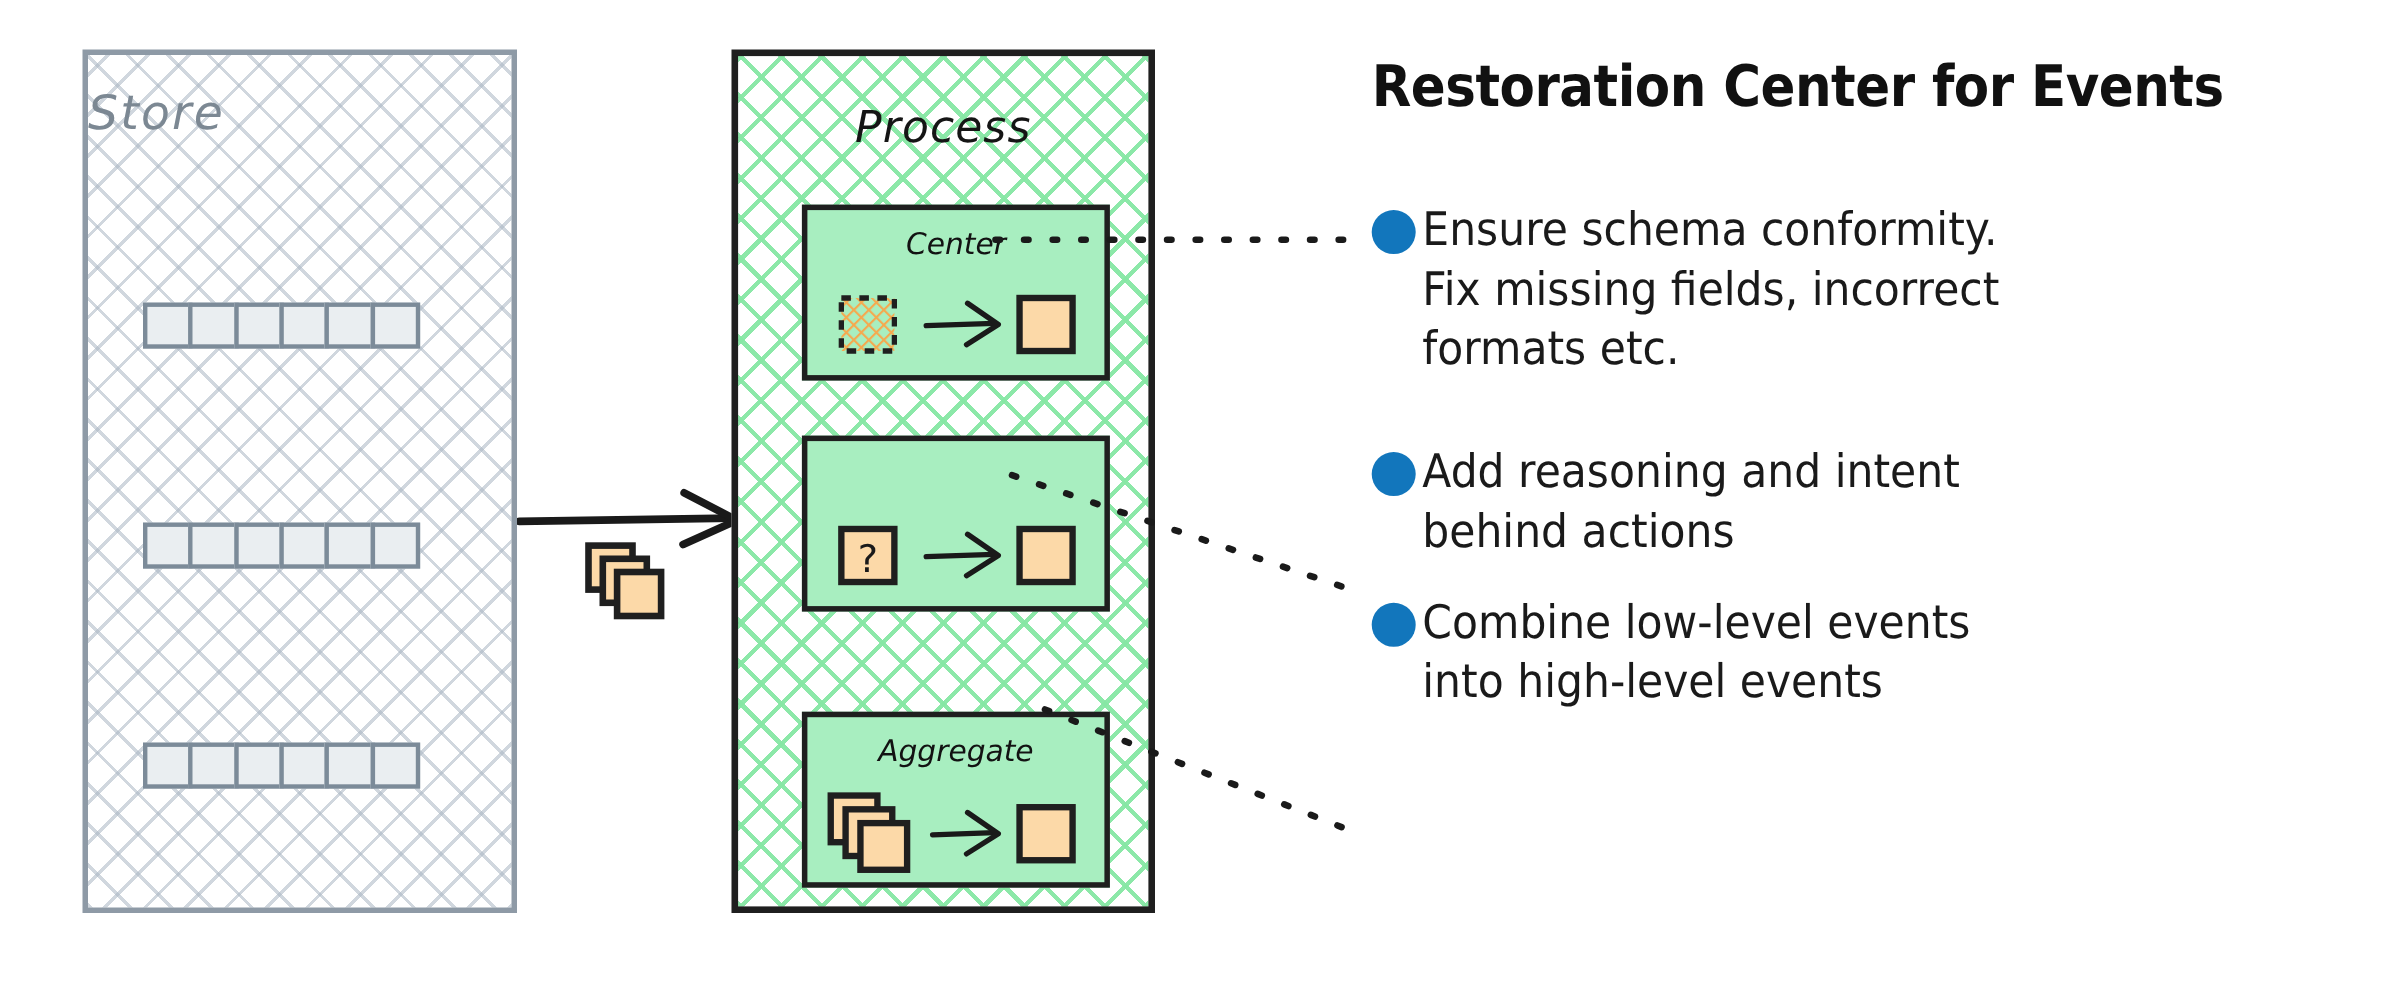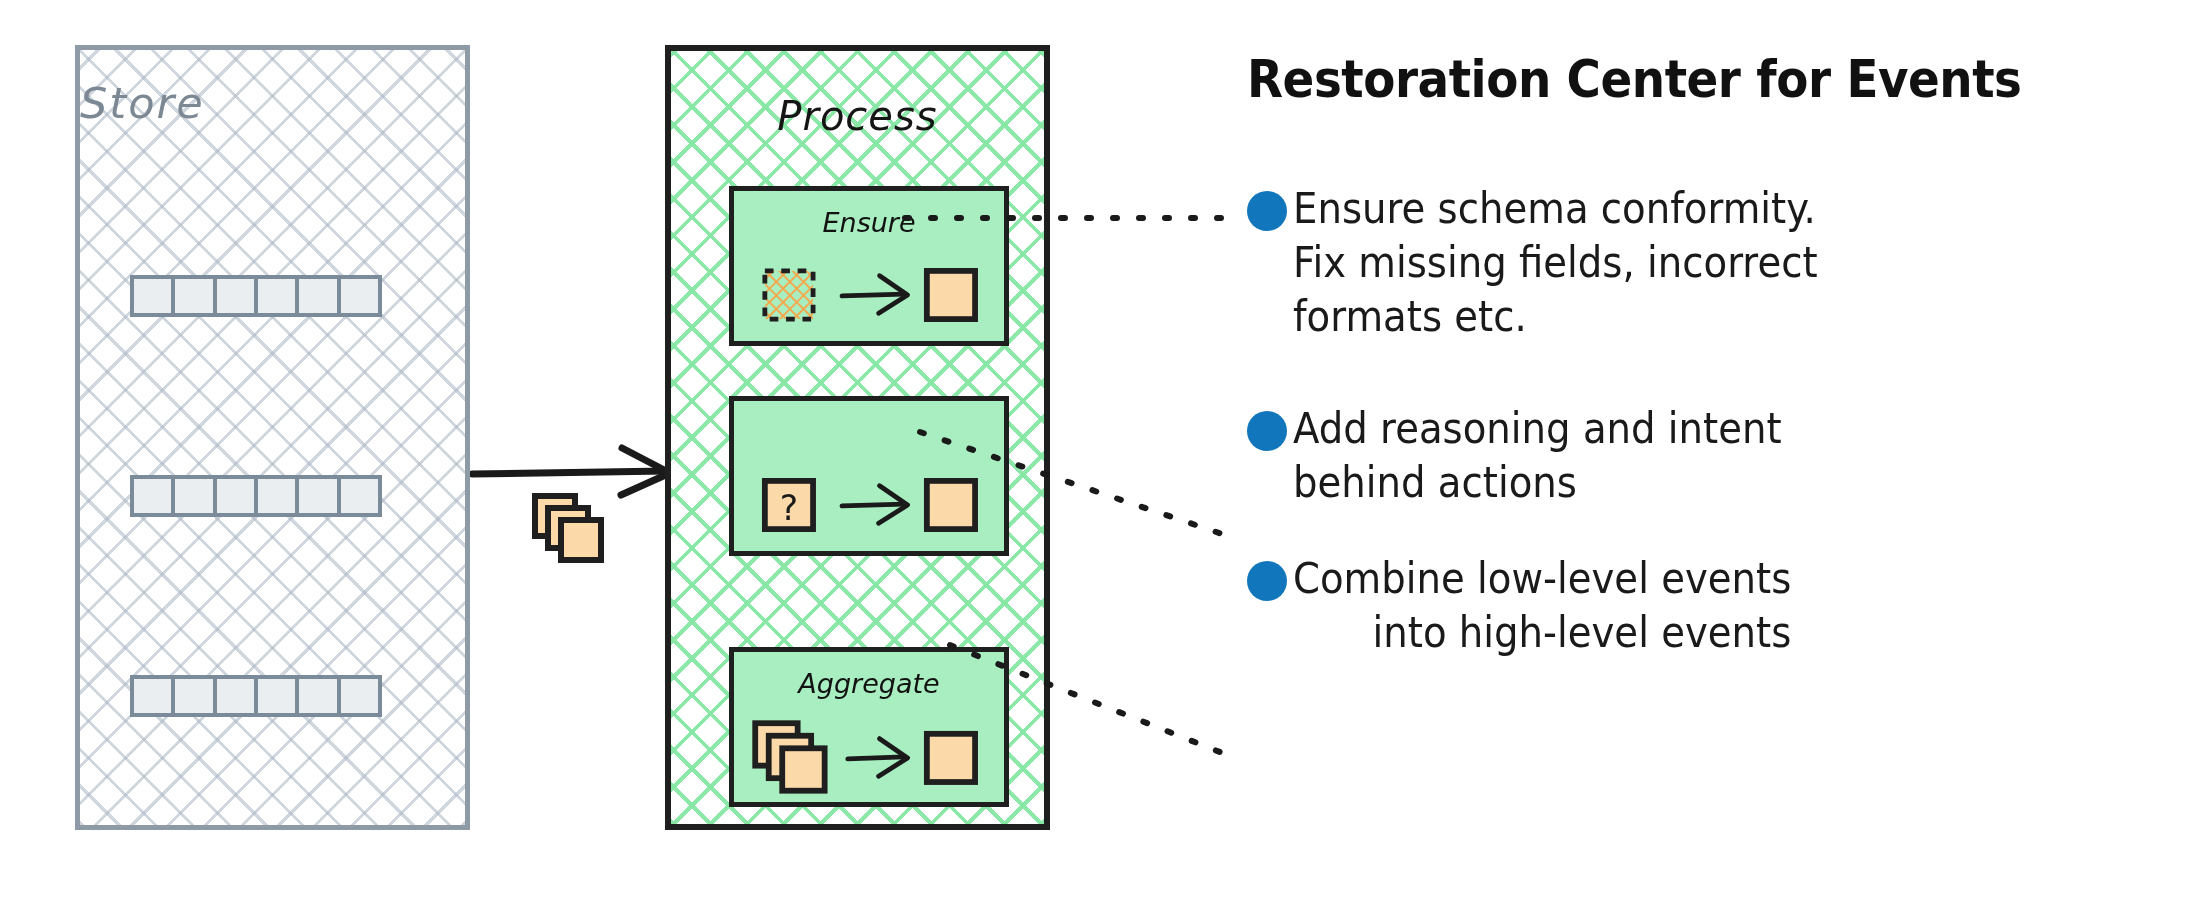--- a/index.html
+++ b/index.html
@@ -172,21 +172,21 @@
     transform: scaleX(0.9);
     transform-origin: left center;
   }
   .bullet-block {
     position: absolute;
     left: 1247px;
     width: 790px;
   }
   .bullet-block-1 { top: 182px; }
   .bullet-block-2 { top: 402px; }
-  .bullet-block-3 { top: 552px; text-align: right; }
+  .bullet-block-3 { top: 539px; }
 
   .bullet-line {
     display: flex;
     align-items: flex-start;
   }
   .bullet-dot {
     width: 40px;
     height: 40px;
     border-radius: 50%;
     background: #1276bc;
@@ -248,21 +248,21 @@
   <svg class="stack-icon-mid" viewBox="0 0 80 72">
     <rect x="5" y="4" width="40" height="40" fill="#fcd9a8" stroke="#1f1f1f" stroke-width="6"></rect>
     <rect x="18" y="16" width="40" height="40" fill="#fcd9a8" stroke="#1f1f1f" stroke-width="6"></rect>
     <rect x="31" y="28" width="40" height="40" fill="#fcd9a8" stroke="#1f1f1f" stroke-width="6"></rect>
   </svg>
 
   <div class="process-panel">
     <div class="process-title">Process</div>
 
     <div class="step-box step-1">
-      <div class="step-label">Ensure</div>
+      <div class="step-label">Center</div>
       <svg class="step-graphic" viewBox="0 0 280 84">
         <defs>
           <pattern id="dirtyHatch" width="10" height="10" patternUnits="userSpaceOnUse" patternTransform="rotate(45)">
             <line x1="0" y1="0" x2="0" y2="10" stroke="#f5a94f" stroke-width="4"></line>
           </pattern>
           <pattern id="dirtyHatch2" width="10" height="10" patternUnits="userSpaceOnUse" patternTransform="rotate(-45)">
             <line x1="0" y1="0" x2="0" y2="10" stroke="#f5a94f" stroke-width="4"></line>
           </pattern>
         </defs>
         <rect x="32" y="17" width="50" height="50" fill="url(#dirtyHatch)"></rect>

